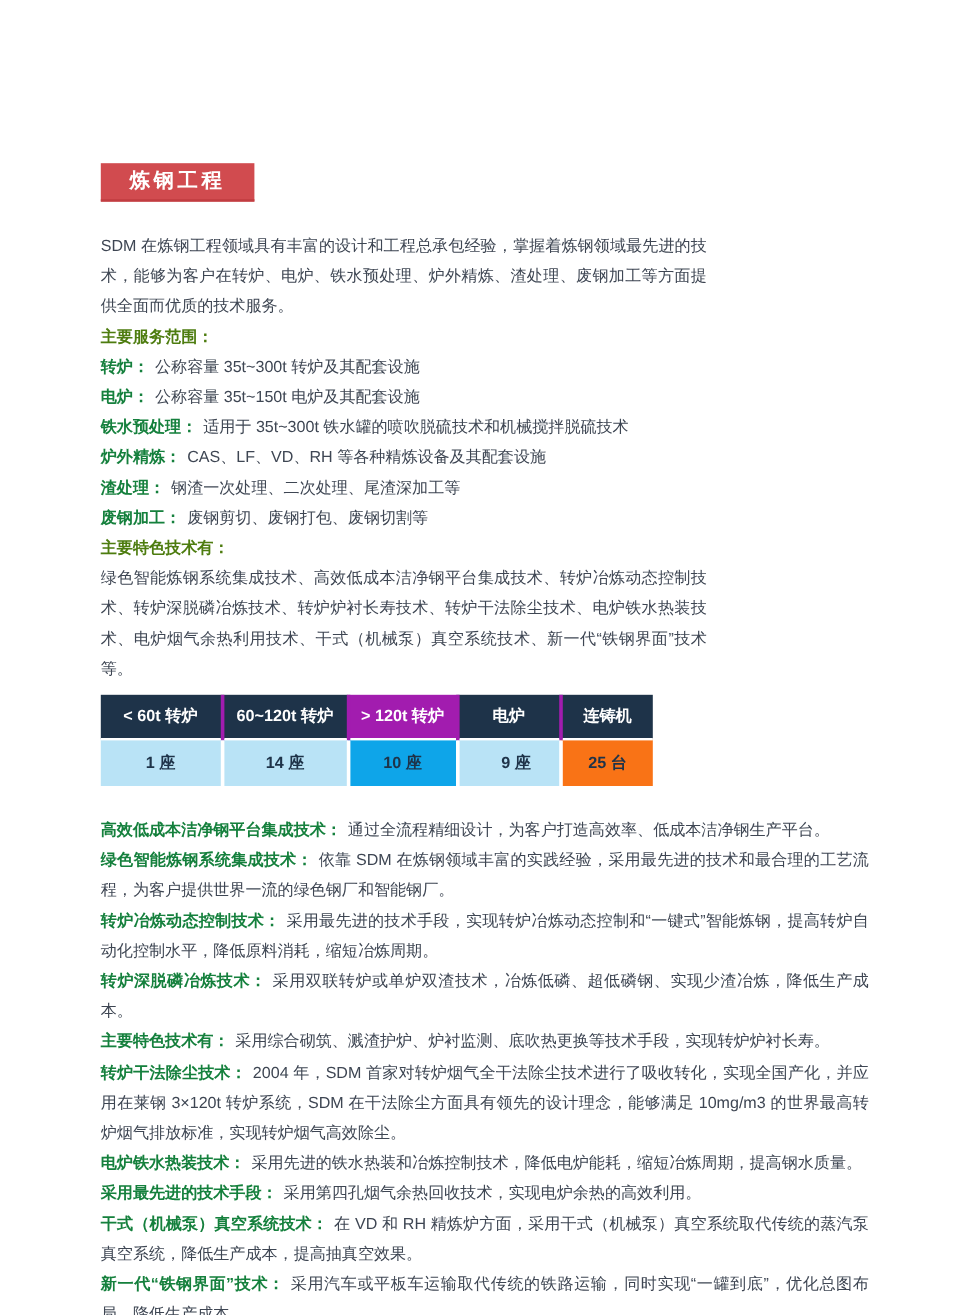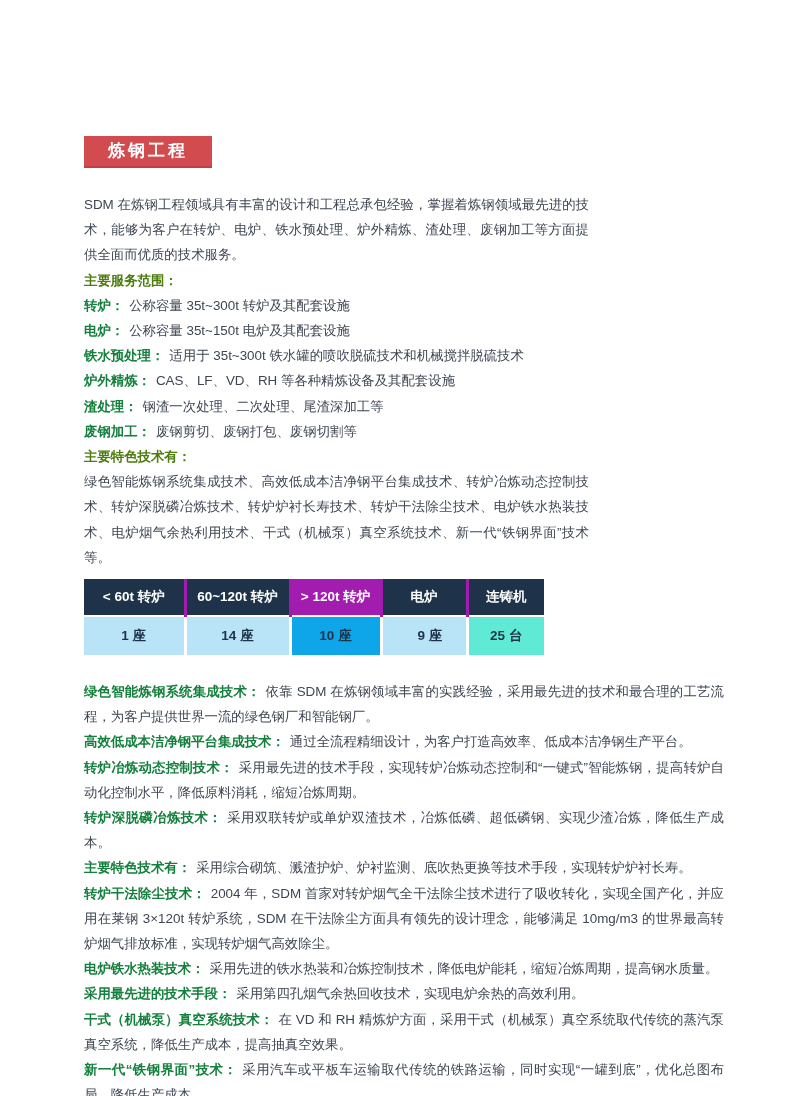--- a/index.html
+++ b/index.html
@@ -117,31 +117,31 @@
       <th style="background: rgb(30, 51, 73);">60~120t 转炉</th>
       <th style="background: #a21caf;">&gt; 120t 转炉</th>
       <th style="background: rgb(30, 51, 73);">电炉</th>
       <th style="background: rgb(30, 51, 73); margin-left: 36px;">连铸机</th>
     </tr>
     <tr>
       <td style="background: rgb(185, 227, 246);">1 座</td>
       <td style="background: rgb(185, 227, 246);">14 座</td>
       <td style="background: #0ea5e9;">10 座</td>
       <td style="background: rgb(185, 227, 246); padding-left: 12px;">9 座</td>
-      <td style="background: #5eead4;">25 台</td>
+      <td style="background: #f97316;">25 台</td>
     </tr>
   </tbody>
     </table>
 
   <div class="tech-section">
     <p class="wide">
-      <span class="lead">绿色智能炼钢系统集成技术：</span><span>依靠 SDM 在炼钢领域丰富的实践经验，采用最先进的技术和最合理的工艺流程，为客户提供世界一流的绿色钢厂和智能钢厂。</span>
+      <span class="lead">高效低成本洁净钢平台集成技术：</span><span>通过全流程精细设计，为客户打造高效率、低成本洁净钢生产平台。</span>
     </p>
     <p class="wide">
-      <span class="lead">高效低成本洁净钢平台集成技术：</span><span>通过全流程精细设计，为客户打造高效率、低成本洁净钢生产平台。</span>
+      <span class="lead">绿色智能炼钢系统集成技术：</span><span>依靠 SDM 在炼钢领域丰富的实践经验，采用最先进的技术和最合理的工艺流程，为客户提供世界一流的绿色钢厂和智能钢厂。</span>
     </p>
     <p class="wide">
       <span class="lead">转炉冶炼动态控制技术：</span><span>采用最先进的技术手段，实现转炉冶炼动态控制和“一键式”智能炼钢，提高转炉自动化控制水平，降低原料消耗，缩短冶炼周期。</span>
     </p>
     <p class="wide">
       <span class="lead">转炉深脱磷冶炼技术：</span><span>采用双联转炉或单炉双渣技术，冶炼低磷、超低磷钢、实现少渣冶炼，降低生产成本。</span>
     </p>
     <p class="wide">
       <span class="lead">主要特色技术有：</span><span>采用综合砌筑、溅渣护炉、炉衬监测、底吹热更换等技术手段，实现转炉炉衬长寿。</span>
     </p>

